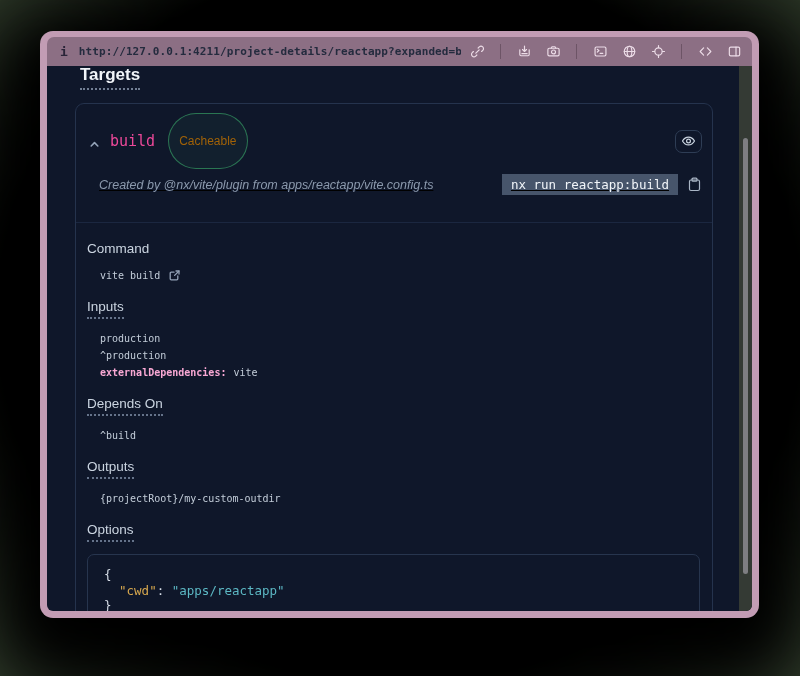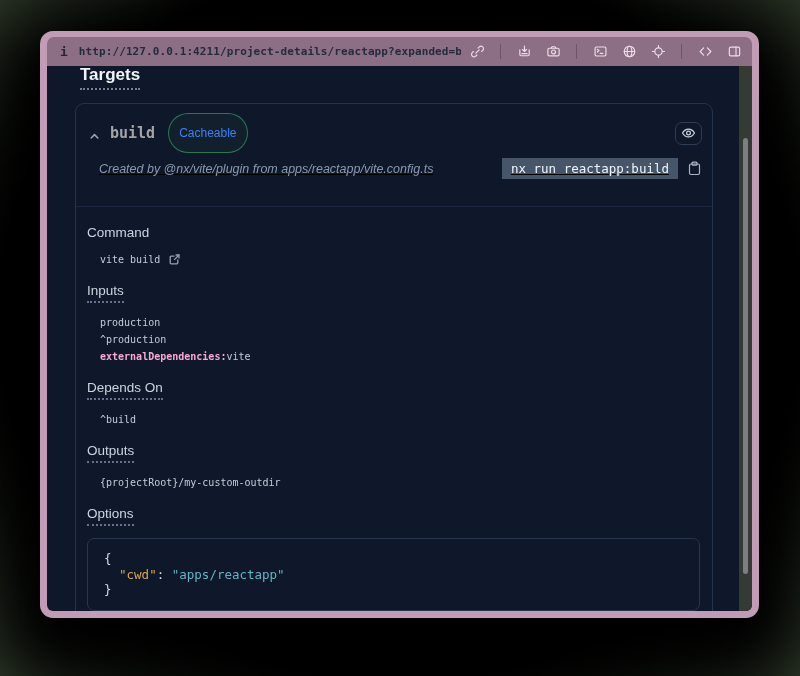--- a/index.html
+++ b/index.html
@@ -50,25 +50,25 @@
     font-size:17px; font-weight:700; color:#f1f5f9;
     border-bottom:2px dotted rgba(148,163,184,0.75); padding-bottom:3px;
   }
 
   .card { border:1px solid #25334d; border-radius:9px; margin-top:13px; background:#0f172a; }
 
   
   .card-head-row1 { display:flex; align-items:center; padding:9px 10px 0 13px; }
   .chev { width:11px; height:11px; color:#94a3b8; flex:0 0 11px; }
   .chev svg { width:11px; height:11px; stroke:currentColor; fill:none; stroke-width:1.6; stroke-linecap:round; stroke-linejoin:round; }
-  .target-name { margin-left:10px; font-family:"DejaVu Sans Mono", monospace; font-weight:700; font-size:15px; color:#a3a3a3; }
+  .target-name { margin-left:10px; font-family:"DejaVu Sans Mono", monospace; font-weight:400; font-size:15px; color:#ec4899; }
   .badge {
-    margin-left:13px; font-size:12px; color:#3b82f6;
+    margin-left:13px; font-size:12px; color:#a16207;
     border:1px solid rgba(74,222,128,0.45); background:rgba(74,222,128,0.05);
-    border-radius:999px; padding:12px 10px; line-height:1.2;
+    border-radius:999px; padding:20px 10px; line-height:1.2;
   }
   .eye-btn {
     margin-left:auto; width:27px; height:23px; border:1px solid #2e3d55; border-radius:7px;
     display:flex; align-items:center; justify-content:center; color:#cbd5e1; cursor:pointer; background:transparent;
   }
   .eye-btn svg { width:15px; height:14px; stroke:currentColor; fill:none; stroke-width:1.2; }
 
   .card-head-row2 { display:flex; align-items:center; padding:5px 10px 27px 23px; border-bottom:1px solid #1b2740;text-decoration:underline; }
   .created-by { font-style:italic; font-size:12.5px; color:#8b99ad; }
   .run-chip {
@@ -83,21 +83,21 @@
   .section { margin-bottom:13px; }
   .sec-label {
     display:inline-block; font-size:13.5px; color:#cbd5e1; margin-bottom:11px;
   }
   .sec-label.dotted { border-bottom:2px dotted rgba(122,139,163,0.8); padding-bottom:3px; }
   .mono-line {
     font-family:"DejaVu Sans Mono", monospace; font-size:10px; color:#c3cdd9;
     margin-left:13px; line-height:17px; display:flex; align-items:center;
   }
   .kv-key { font-weight:700; color:#f9a8d4; }
-  .kv-val { }
+  .kv-val { margin-left:7px; }
   .extlink { margin-left:8px; width:13px; height:13px; color:#94a3b8; cursor:pointer; display:inline-flex; }
   .extlink svg { width:13px; height:13px; stroke:currentColor; fill:none; stroke-width:1.3; stroke-linecap:round; }
 
   .options-box {
     margin-top:1px; border:1px solid #27354e; border-radius:7px;
     padding:12px 16px; font-family:"DejaVu Sans Mono", monospace; font-size:12.5px;
     line-height:15.5px; color:#d7dee8;
   }
   .json-indent { margin-left:2ch; }
   .json-key { color:#d9a94e; }

